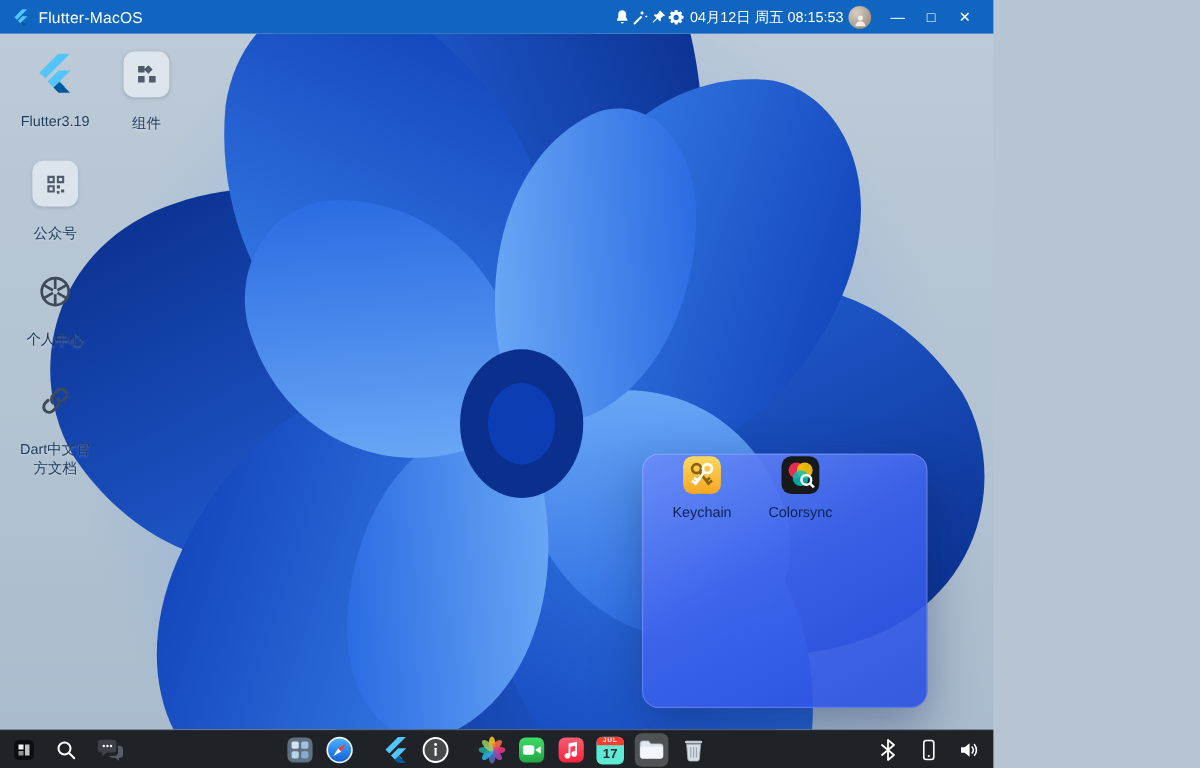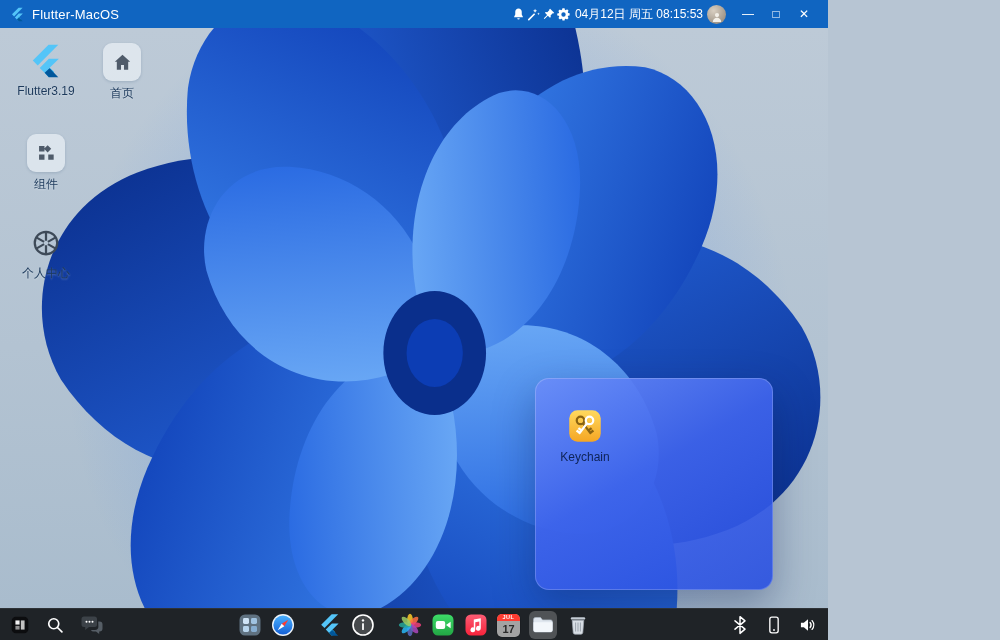--- a/index.html
+++ b/index.html
@@ -28,43 +28,43 @@
   
   .icon-grid{position:absolute;top:10px;left:8px;display:grid;grid-template-columns:76px 76px;grid-auto-rows:91px;z-index:5}
   .dicon{display:flex;flex-direction:column;align-items:center;padding-top:5px;cursor:pointer}
   .c1{grid-column:1}
   .dtile{width:38px;height:38px;border-radius:9px;background:rgba(248,251,255,.55);display:flex;align-items:center;justify-content:center;box-shadow:0 1px 3px rgba(30,60,100,.18)}
   .dglyph{width:21px;height:21px;color:#4f5b6a}
   .dglyph svg{width:100%;height:100%}
   .dplain{width:36px;height:36px;color:#3e4a58;display:flex;align-items:center;justify-content:center}
   .dplain svg{width:100%;height:100%}
   .dplain.small svg{width:30px;height:30px}
-  .dlabel{margin-top:5px;font-size:12px;color:#1d3a5c;text-align:center;width:70px;line-height:1.3;word-break:break-all;text-shadow:0 1px 2px rgba(255,255,255,.35)}
+  .dlabel{margin-top:15px;font-size:12px;color:#1d3a5c;text-align:center;width:70px;line-height:1.3;word-break:break-all;text-shadow:0 1px 2px rgba(255,255,255,.35)}
 
   
   .folder-window{position:absolute;left:535px;top:350px;width:238px;height:212px;border-radius:14px;
     background:linear-gradient(150deg,rgba(106,141,248,.93) 0%,rgba(62,99,235,.92) 45%,rgba(40,79,224,.9) 100%);
     box-shadow:0 16px 40px rgba(8,25,80,.35), inset 0 0 0 1px rgba(255,255,255,.2);
-    padding:30px 12px;display:flex;align-items:flex-start;gap:6px;z-index:10}
+    padding:0 12px;display:flex;align-items:flex-start;gap:6px;z-index:10}
   .fw-item{width:76px;display:flex;flex-direction:column;align-items:center;gap:6px;cursor:pointer}
   .fw-icon{width:36px;height:36px}
   .fw-icon svg{width:100%;height:100%}
   .fw-label{font-size:12px;color:#0e2356}
 
   
   .dock{position:absolute;left:0;right:0;bottom:0;height:32px;background:#1f2327;border-top:1px solid rgba(255,255,255,.07);z-index:40}
   .dock-left{position:absolute;left:10px;top:0;height:32px;display:flex;gap:15px;align-items:center}
   .dock-center{position:absolute;left:0;right:0;top:0;height:32px;display:flex;gap:9px;align-items:center;justify-content:center}
   .dock-right{position:absolute;right:10px;top:0;height:32px;display:flex;gap:14px;align-items:center}
   .dk{width:24px;height:24px;display:block;cursor:pointer}
   .dk svg{width:100%;height:100%;display:block}
   .dk-sm{width:20px;height:20px}
   .dk-sm svg{width:100%;height:100%;display:block}
   .gap-l{margin-left:14px}
-  .cal{width:23px;height:23px;border-radius:5px;background:#a3a3a3;overflow:hidden;display:flex;flex-direction:column;cursor:pointer;box-shadow:0 0 0 .5px rgba(0,0,0,.25)}
+  .cal{width:23px;height:23px;border-radius:5px;background:#5eead4;overflow:hidden;display:flex;flex-direction:column;cursor:pointer;box-shadow:0 0 0 .5px rgba(0,0,0,.25)}
   .cal-m{background:#ff3b30;color:#fff;font-size:5.5px;text-align:center;line-height:7px;height:7px;letter-spacing:.6px;font-weight:bold}
   .cal-d{flex:1;display:flex;align-items:center;justify-content:center;font-size:11px;color:#2b2b2b;font-weight:bold}
   .hover-pad{background:rgba(255,255,255,.22);border-radius:6px;padding:2px;display:flex;align-items:center;justify-content:center;cursor:pointer}
 </style>
 </head>
 <body>
 
 <svg style="position:absolute;width:0;height:0" aria-hidden="true">
   <defs>
     <linearGradient id="gsaf" x1="0" y1="0" x2="0" y2="1">
@@ -356,60 +356,74 @@
       <div class="dicon">
         <span class="dplain">
             <svg>
               <use href="#i-flutter"></use>
             </svg>
           </span>
         <span class="dlabel">Flutter3.19</span>
       </div>
 
 
-      <div class="dicon">
-        <span class="dtile">
-            <span class="dglyph"><svg>
-                <use href="#i-home"></use>
-              </svg></span>
-          </span>
-        <span class="dlabel">首页</span>
-      </div>
 
 
 
 
       <div class="dicon">
         <span class="dtile">
             <span class="dglyph"><svg>
                 <use href="#i-components"></use>
               </svg></span>
           </span>
         <span class="dlabel">组件</span>
       </div>
 
+      <div class="dicon">
+        <span class="dtile">
+            <span class="dglyph"><svg>
+                <use href="#i-qr"></use>
+              </svg></span>
+          </span>
+        <span class="dlabel">公众号</span>
+      </div>
 
       <div class="dicon c1">
         <span class="dplain small">
             <svg>
               <use href="#i-aperture"></use>
             </svg>
           </span>
         <span class="dlabel">个人中心</span>
       </div>
 
+      <div class="dicon c1">
+        <span class="dplain small">
+            <svg>
+              <use href="#i-link"></use>
+            </svg>
+          </span>
+        <span class="dlabel">Dart中文官方文档</span>
+      </div>
 
     </div>
 
     <section class="folder-window">
       <div class="fw-item">
         <span class="fw-icon"><svg>
               <use href="#i-keychain"></use>
             </svg></span>
         <span class="fw-label">Keychain</span>
+      </div>
+      <div class="fw-item">
+        <span class="fw-icon"><svg>
+              <use href="#i-colorsync"></use>
+            </svg></span>
+        <span class="fw-label">Colorsync</span>
       </div>
     </section>
 
   </main>
 
   <footer class="dock">
 
     <div class="dock-left">
       <span class="dk dk-sm">
           <svg>

